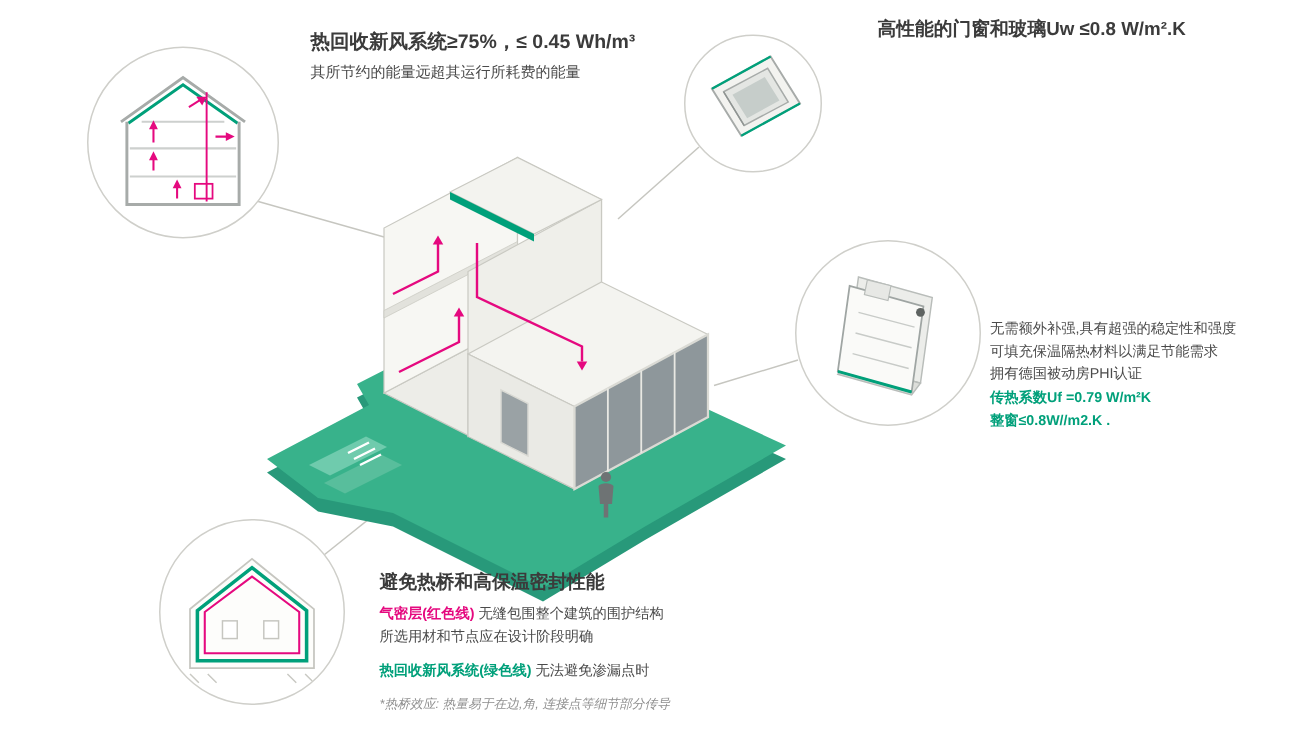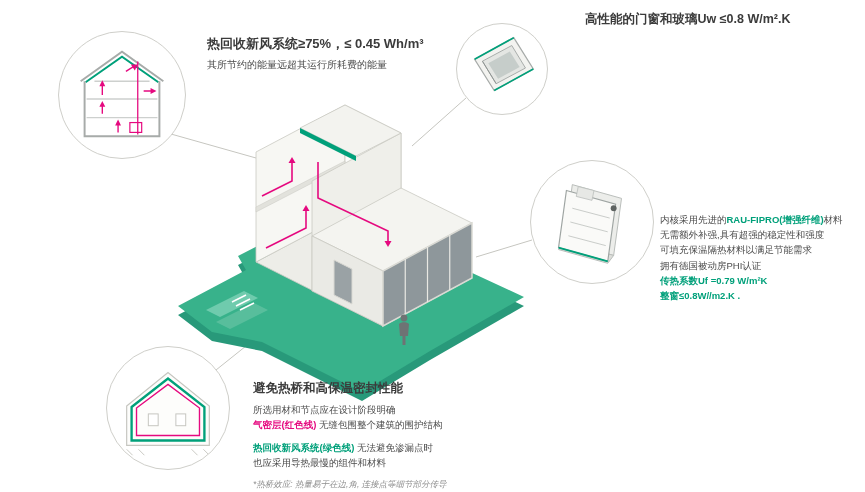--- a/index.html
+++ b/index.html
@@ -147,47 +147,45 @@
     <svg viewBox="0 0 124 124">
       <path d="M20,104 L26,110 M32,104 L38,110 M86,104 L92,110 M98,104 L104,110" stroke="#C9C9C3" stroke-width="1" fill="none"></path>
       <path d="M20,60 L62,26 L104,60 L104,100 L20,100 Z" fill="#FDFDFB" stroke="#C6C6C0" stroke-width="1.2"></path>
       <path d="M25,61 L62,32 L99,61 L99,95 L25,95 Z" fill="none" stroke="#00A07A" stroke-width="2.4"></path>
       <path d="M30,62 L62,38 L94,62 L94,90 L30,90 Z" fill="none" stroke="#E5097F" stroke-width="1.4"></path>
       <rect x="42" y="68" width="10" height="12" fill="#FFFFFF" stroke="#C6C6C0" stroke-width="1"></rect>
       <rect x="70" y="68" width="10" height="12" fill="#FFFFFF" stroke="#C6C6C0" stroke-width="1"></rect>
     </svg>
   </div>
 
-  <div class="textblock" style="left:207px;top:36px;width:330px;">
+  <div class="textblock" style="left:207px;top:20px;width:330px;">
     <div class="heading">热回收新风系统≥75%，≤ 0.45 Wh/m³</div>
     <div class="bodytext">
       <div class="line">其所节约的能量远超其运行所耗费的能量</div>
     </div>
   </div>
 
   <div class="textblock" style="left:585px;top:12px;width:276px;">
     <div class="heading small">高性能的门窗和玻璃Uw ≤0.8 W/m².K</div>
   </div>
 
   <div class="textblock" style="left:660px;top:212px;width:202px;">
     <div class="bodytext tight" style="margin-top:0;">
-      <div><span>内核采用先进的</span><span class="green">RAU-FIPRO(增强纤维)</span><span>材料</span></div>
       <div>无需额外补强,具有超强的稳定性和强度</div>
       <div>可填充保温隔热材料以满足节能需求</div>
       <div>拥有德国被动房PHI认证</div>
       <div class="green">传热系数Uf =0.79 W/m²K</div>
       <div class="green">整窗≤0.8W//m2.K .</div>
     </div>
   </div>
 
   <div class="textblock" style="left:253px;top:381px;width:320px;">
     <div class="heading small">避免热桥和高保温密封性能</div>
     <div class="bodytext tight">
+      <div class="line"><span class="pink">气密层(红色线)</span><span> 无缝包围整个建筑的围护结构</span></div>
       <div class="line">所选用材和节点应在设计阶段明确</div>
-      <div class="line"><span class="pink">气密层(红色线)</span><span> 无缝包围整个建筑的围护结构</span></div>
       <div class="gap"></div>
       <div class="line"><span class="green">热回收新风系统(绿色线)</span><span> 无法避免渗漏点时</span></div>
-      <div class="line">也应采用导热最慢的组件和材料</div>
       <div class="footnote">*热桥效应: 热量易于在边,角, 连接点等细节部分传导</div>
     </div>
   </div>
 
 </div>
 
 </body></html>

